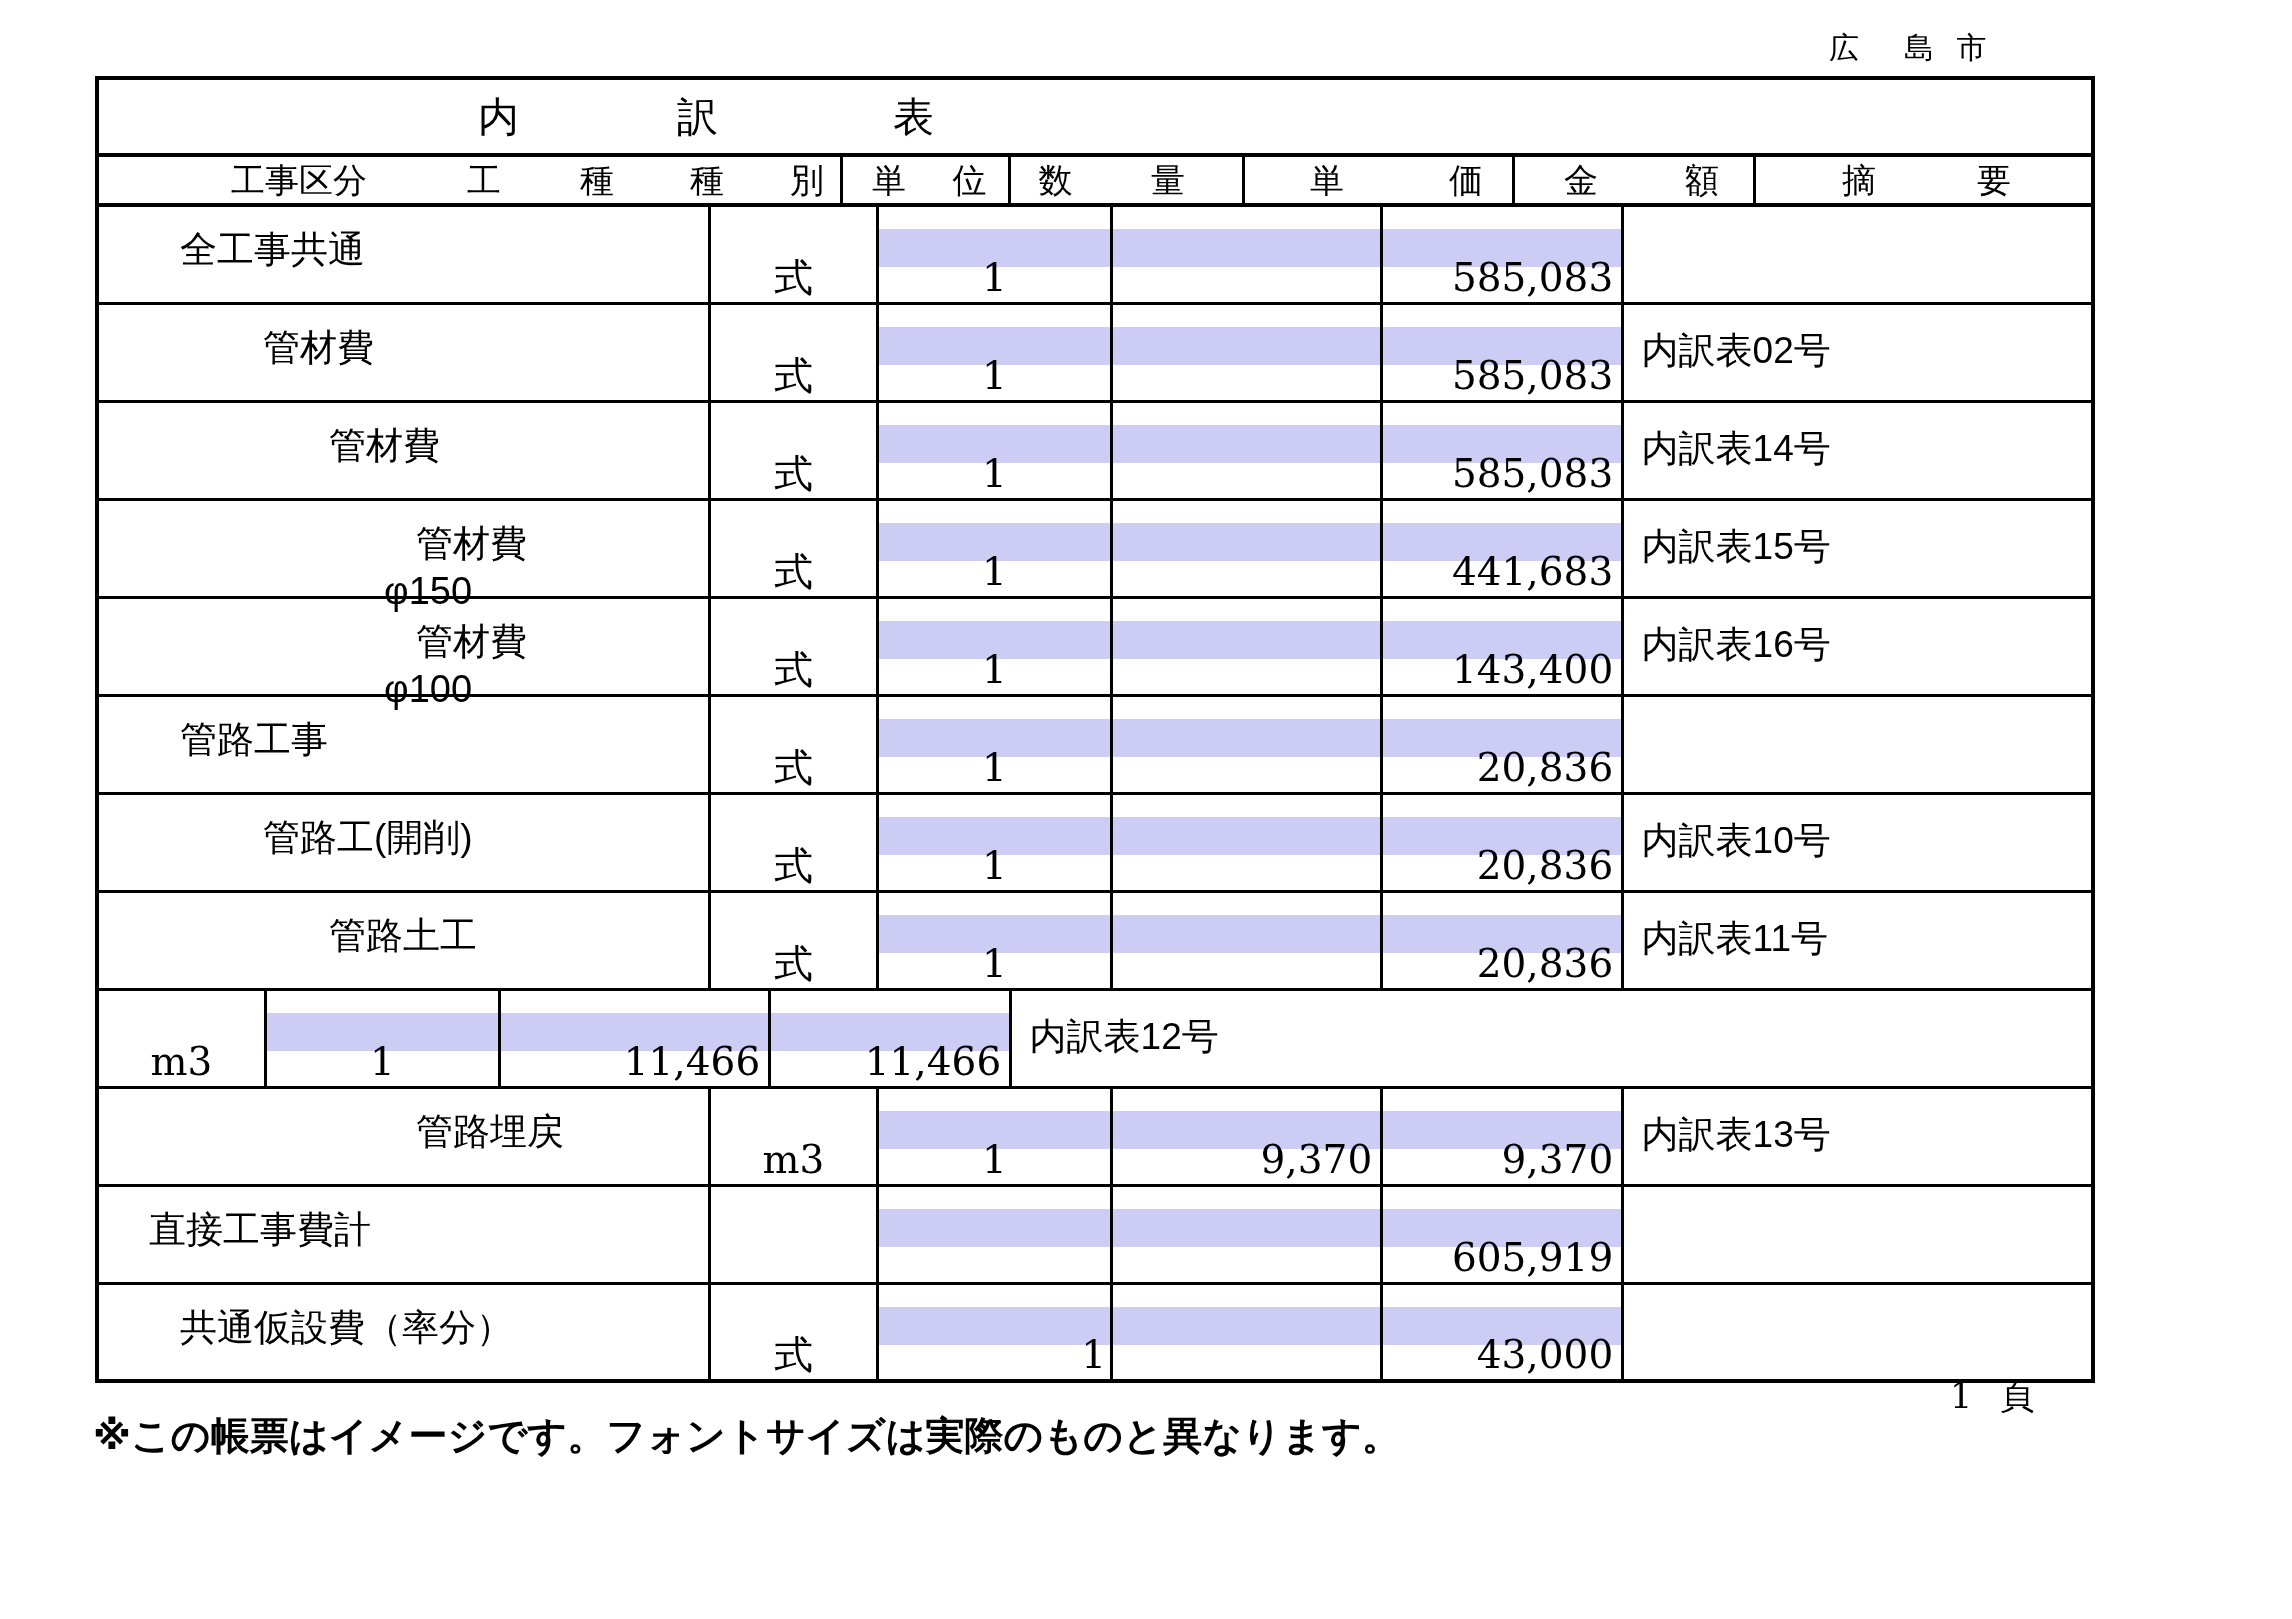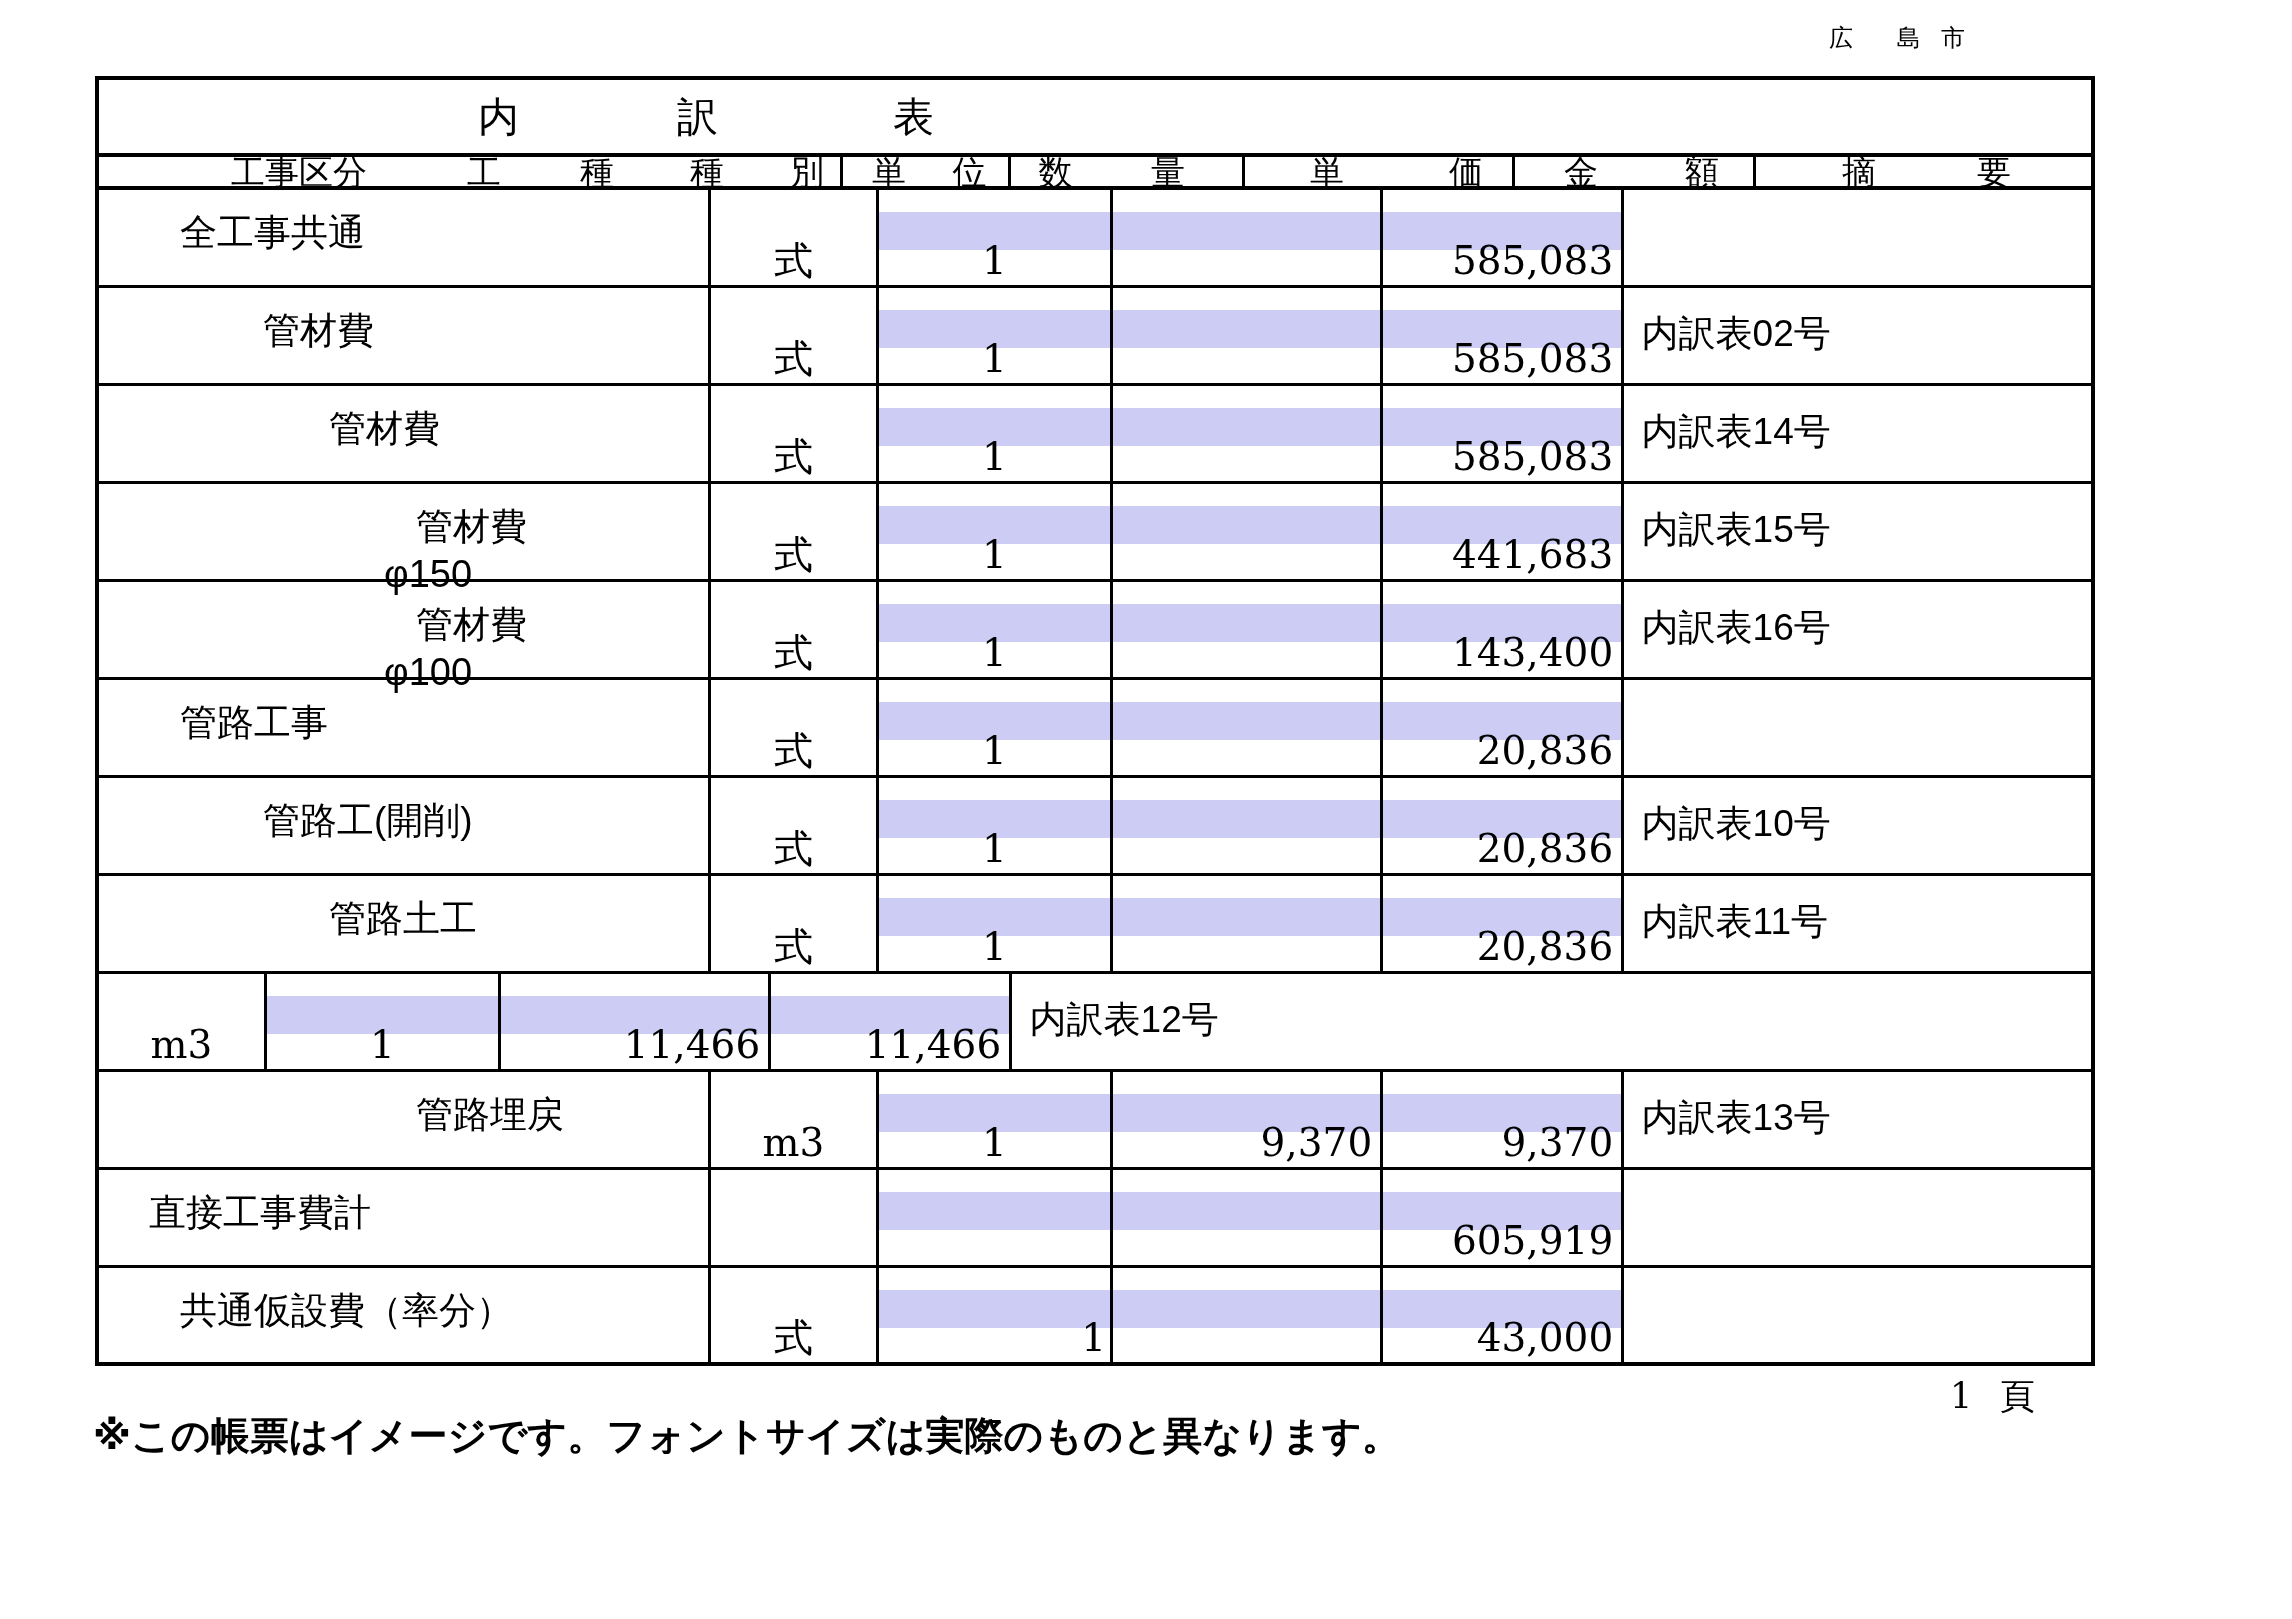--- a/index.html
+++ b/index.html
@@ -11,22 +11,22 @@
     font-family: "Liberation Sans", "DejaVu Sans", sans-serif;
     color: #000;
     overflow: hidden;
   }
   .serif { font-family: "DejaVu Serif", "Liberation Serif", serif; text-align: center; }
 
   
   .city {
     position: absolute;
     left: 1829px;
-    top: 26px;
-    font-size: 24px;
+    top: 33px;
+    font-size: 30px;
     line-height: 1;
     white-space: nowrap;
   }
   .city .ch0 { margin-right: 37px; }
   .city .ch1 { margin-right: 13.7px; }
 
   
   .sheet-table {
     position: absolute;
     left: 95px;
@@ -47,25 +47,24 @@
     transform: translateY(-50%);
     font-size: 41px;
     line-height: 1;
   }
   .title-char.t0 { left: 379px; }
   .title-char.t1 { left: 578px; }
   .title-char.t2 { left: 794px; }
 
   .header-row {
     display: flex;
-    height: 33px;
+    height: 50px;
     border-bottom: 4.9px solid #000;
     font-size: 34px;
     line-height: 1;
-    text-decoration: underline;
   }
   .hcell {
     position: relative;
     border-right: 3.9px solid #000;
     display: flex;
     align-items: center;
     justify-content: space-between;
   }
   .hcell:last-child { border-right: none; }
   .hc1 { width: 744px; }

